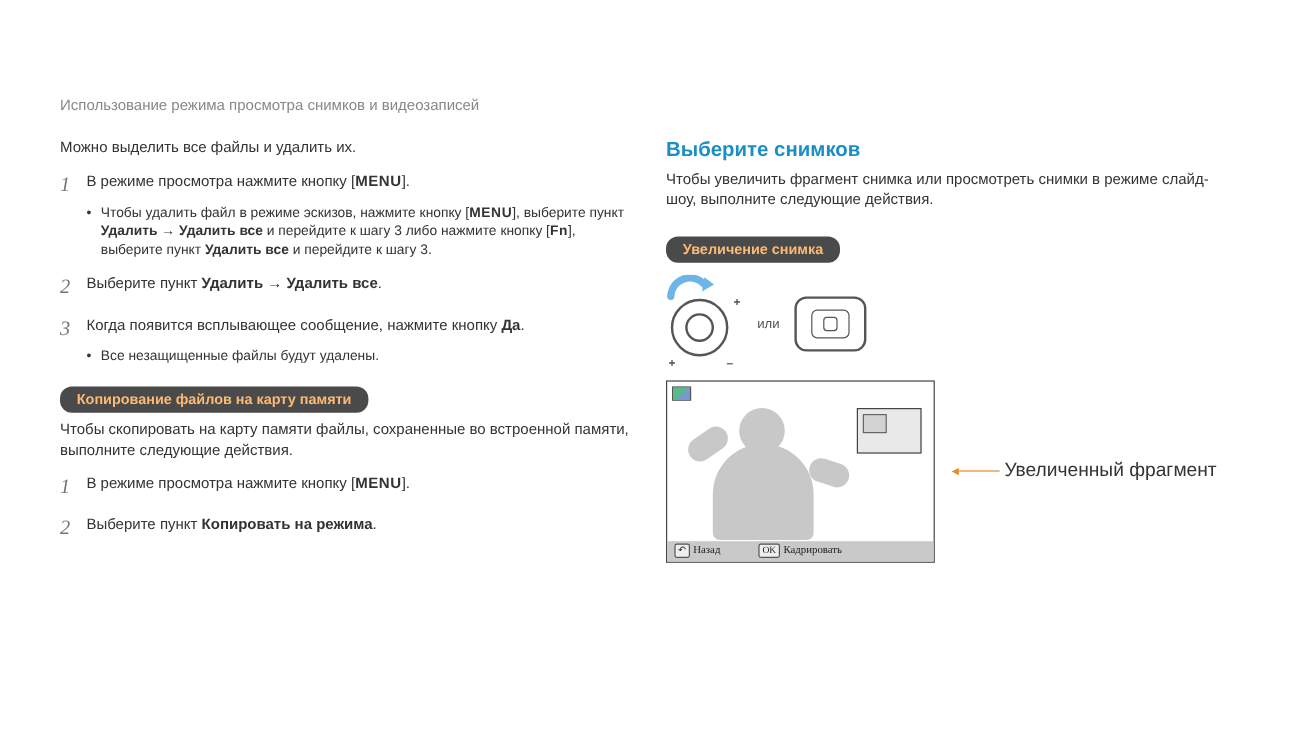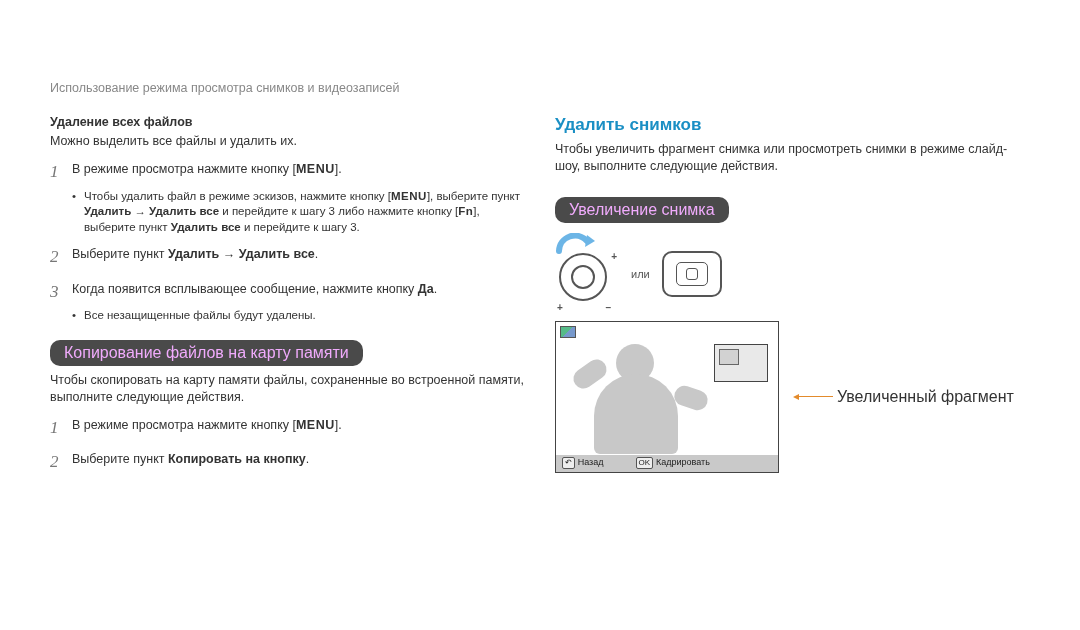--- a/index.html
+++ b/index.html
@@ -75,25 +75,25 @@
     line-height: 1.35;
   }
   .bullet::before {
     content: "•";
     position: absolute;
     left: 0;
   }
   .pill {
     display: inline-block;
     background: #4a4a4a;
-    color: #f0abfc;
+    color: #fdba74;
     border-radius: 10px;
     padding: 4px 14px;
-    font-size: 16px;
-    font-weight: normal;
+    font-size: 12px;
+    font-weight: bold;
     margin: 12px 0 6px 0;
   }
   .section-title {
     color: #1a8fc4;
     font-weight: bold;
     font-size: 17px;
     margin-bottom: 6px;
   }
 
   
@@ -247,20 +247,21 @@
   }
   .preview .bar {
     position: absolute;
     left: 0; right: 0; bottom: 0;
     height: 17px;
     background: #c9c9c9;
     display: flex;
     align-items: center;
     font-size: 9px;
     color: #222;
+    font-family: Liberation Serif, serif;
   }
   .preview .bar .lbl { padding: 0 6px; }
   .preview .bar .btn {
     display: inline-block;
     border: 1px solid #555;
     border-radius: 2px;
     background:#eee;
     font-size: 8px;
     padding: 0 2px;
     margin-right: 3px;
@@ -299,21 +300,20 @@
 </style>
 </head>
 <body>
 
 <div class="page">
   <div class="header-line">Использование режима просмотра снимков и видеозаписей</div>
 
   <div class="cols">
 
     <div class="col">
-      <div class="smallheading">Удаление всех файлов</div>
       <div class="para">Можно выделить все файлы и удалить их.</div>
 
       <div class="step">
         <div class="step-num">1</div>
         <div class="step-body">
           <span>В режиме просмотра нажмите кнопку [</span><span class="menu-label">MENU</span><span>].</span>
         </div>
       </div>
       <div class="bullet">
         <span>Чтобы удалить файл в режиме эскизов, нажмите кнопку [</span><span class="menu-label">MENU</span><span>], выберите пункт </span><span class="bold">Удалить</span><span> → </span><span class="bold">Удалить все</span><span> и перейдите к шагу 3 либо нажмите кнопку [</span><span class="menu-label">Fn</span><span>], выберите пункт </span><span class="bold">Удалить все</span><span> и перейдите к шагу 3.</span>
@@ -339,27 +339,27 @@
 
       <div class="step">
         <div class="step-num">1</div>
         <div class="step-body">
           <span>В режиме просмотра нажмите кнопку [</span><span class="menu-label">MENU</span><span>].</span>
         </div>
       </div>
       <div class="step">
         <div class="step-num">2</div>
         <div class="step-body">
-          <span>Выберите пункт </span><span class="bold">Копировать на кнопку</span><span>.</span>
+          <span>Выберите пункт </span><span class="bold">Копировать на режима</span><span>.</span>
         </div>
       </div>
     </div>
 
     <div class="col">
-      <div class="section-title">Удалить снимков</div>
+      <div class="section-title">Выберите снимков</div>
       <div class="para">Чтобы увеличить фрагмент снимка или просмотреть снимки в режиме слайд-шоу, выполните следующие действия.</div>
 
       <div class="pill">Увеличение снимка</div>
 
       <div class="zoom-row">
         <div class="wheel">
           <svg class="arc-arrow" viewBox="0 0 44 22">
             <path d="M6 18 A 16 16 0 0 1 34 8" fill="none" stroke="#6cb5e6" stroke-width="6" stroke-linecap="round"></path>
             <path d="M34 2 L42 8 L32 14 Z" fill="#6cb5e6"></path>
           </svg>

